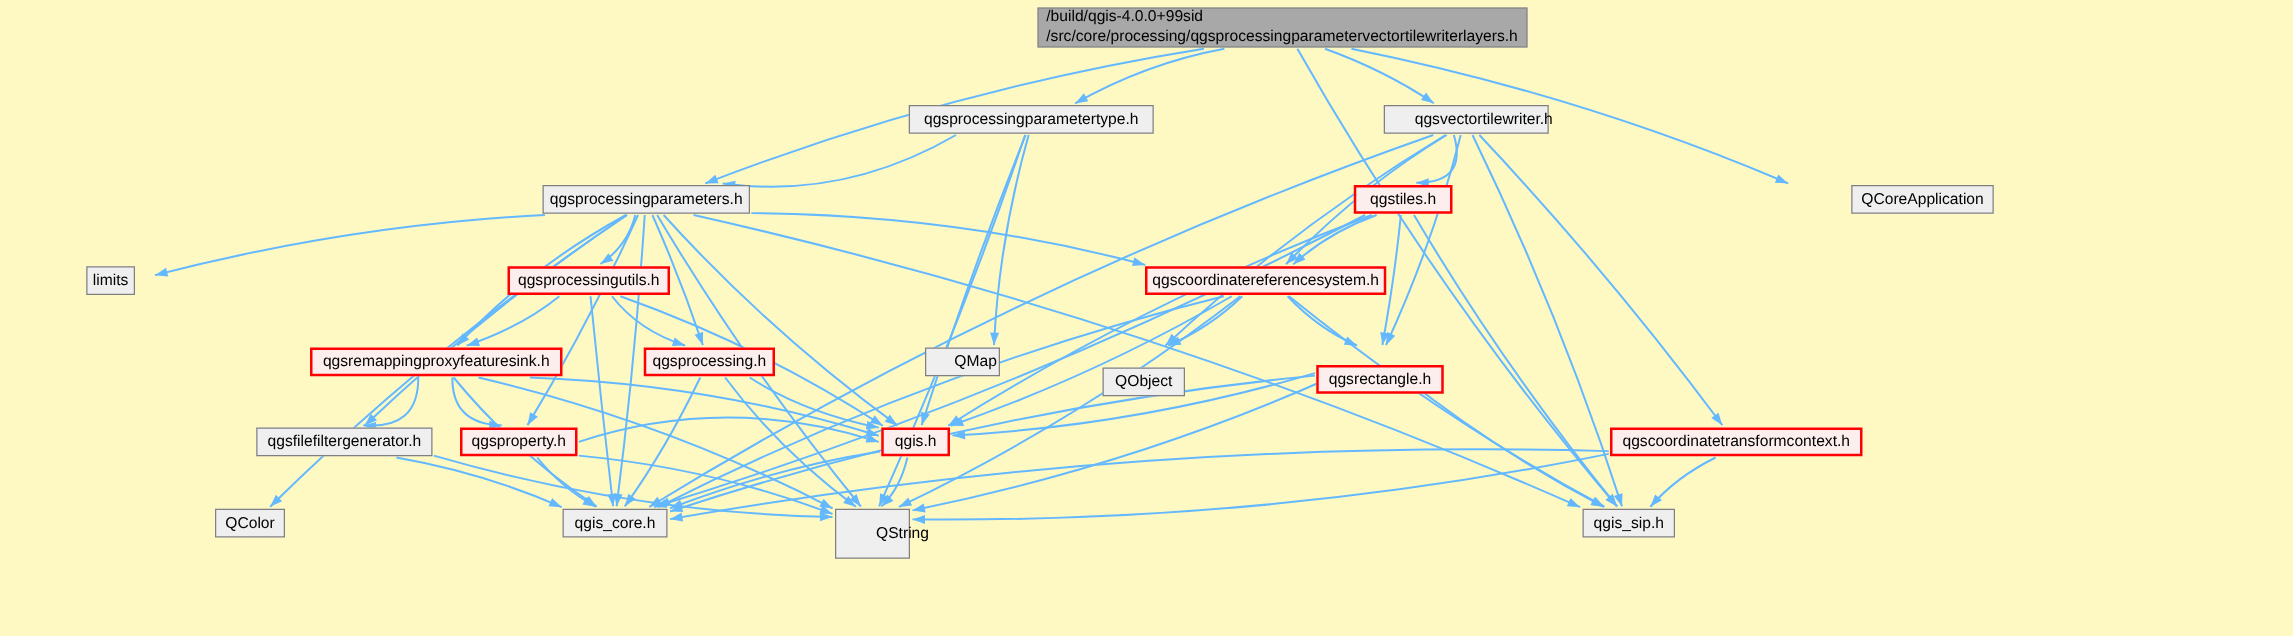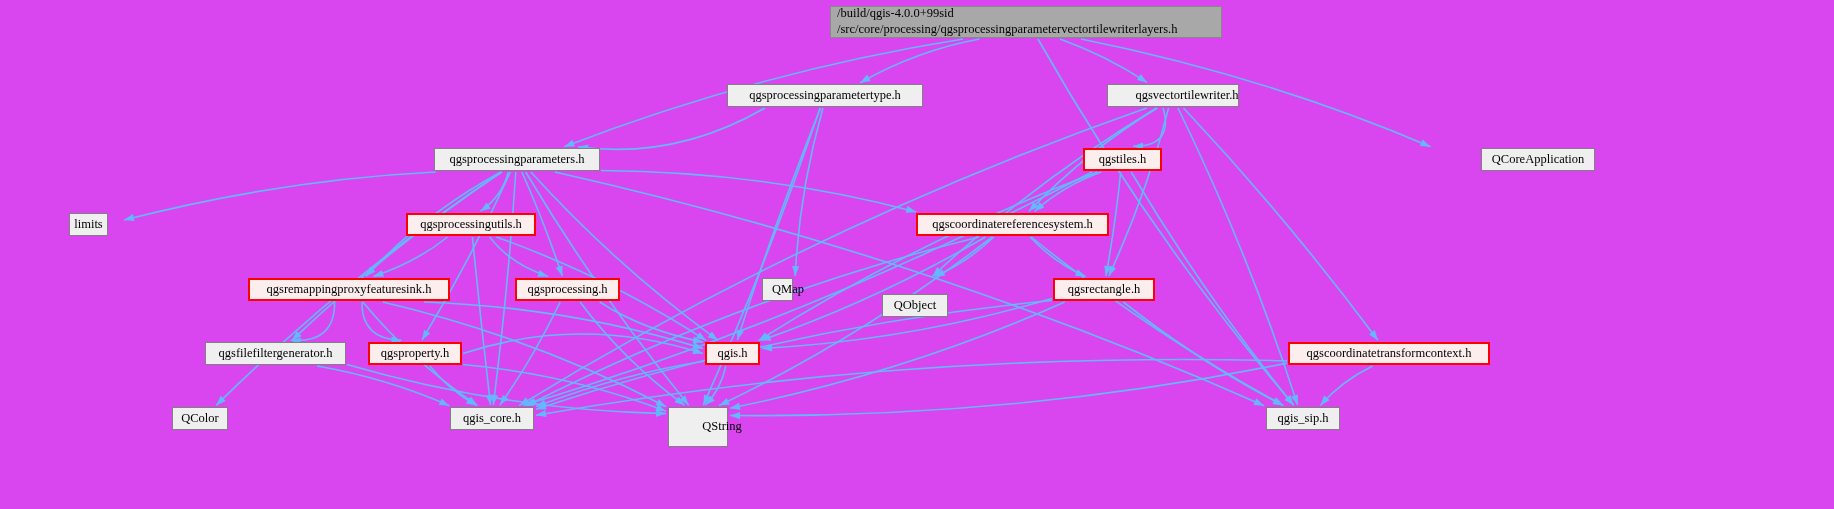--- a/index.html
+++ b/index.html
@@ -1,17 +1,17 @@
 <!DOCTYPE html>
 <html><head>
 <meta charset="utf-8">
 <style>
   html,body{margin:0;padding:0;background:#000;}
-  #stage{position:relative;width:1834px;height:509px;background:#d946ef;overflow:hidden;
-         font-family:Liberation Serif, serif;}
+  #stage{position:relative;width:1834px;height:509px;background:#fef9c3;overflow:hidden;
+         font-family:Liberation Sans, sans-serif;}
   #edges{position:absolute;left:0;top:0;width:1834px;height:509px;}
   .node{position:absolute;box-sizing:border-box;display:flex;align-items:center;
         justify-content:center;text-align:center;white-space:pre;line-height:1.25;
         font-size:12.5px;color:#000;letter-spacing:0px;}
   .node.gray{background:#a8a8a8;border:1px solid #888;}
   .node.white{background:#efefef;border:1px solid #808080;}
   .node.red{background:#fdeeee;border:2px solid #ff0000;}
   .node.multiline{flex-direction:column;align-items:flex-start;padding-left:6px;
                   justify-content:center;text-align:left;}
   .node.multiline span{display:block;}
@@ -155,23 +155,23 @@
   <div id="nodes">
       <div class="node gray multiline" style="left: 830px; top: 6px; width: 392px; height: 32px;"><span>/build/qgis-4.0.0+99sid</span><span>/src/core/processing/qgsprocessingparametervectortilewriterlayers.h</span></div>
       <div class="node white" style="left: 727px; top: 84px; width: 196px; height: 23px;"><span>qgsprocessingparametertype.h</span></div>
       <div class="node white" style="left: 1107px; top: 84px; width: 132px; height: 23px; padding-left: 28px;"><span>qgsvectortilewriter.h</span></div>
       <div class="node white" style="left: 1481px; top: 148px; width: 114px; height: 23px;"><span>QCoreApplication</span></div>
       <div class="node white" style="left: 434px; top: 148px; width: 166px; height: 23px;"><span>qgsprocessingparameters.h</span></div>
       <div class="node red" style="left: 1083px; top: 148px; width: 79px; height: 23px;"><span>qgstiles.h</span></div>
       <div class="node white" style="left: 69px; top: 213px; width: 39px; height: 23px;"><span>limits</span></div>
       <div class="node red" style="left: 406px; top: 213px; width: 130px; height: 23px;"><span>qgsprocessingutils.h</span></div>
       <div class="node red" style="left: 916px; top: 213px; width: 193px; height: 23px;"><span>qgscoordinatereferencesystem.h</span></div>
-      <div class="node white" style="left: 762px; top: 278px; width: 31px; height: 23px; padding-left: 21px;"><span>QMap</span></div>
+      <div class="node white" style="left: 740px; top: 278px; width: 60px; height: 23px; padding-left: 21px;"><span>QMap</span></div>
       <div class="node white" style="left: 882px; top: 278px; width: 66px; height: 23px; margin-top: 16px;"><span>QObject</span></div>
-      <div class="node red" style="left: 1053px; top: 278px; width: 102px; height: 23px;"><span>qgsrectangle.h</span></div>
+      <div class="node red" style="left: 1053px; top: 292px; width: 102px; height: 23px;"><span>qgsrectangle.h</span></div>
       <div class="node red" style="left: 248px; top: 278px; width: 202px; height: 23px;"><span>qgsremappingproxyfeaturesink.h</span></div>
       <div class="node red" style="left: 515px; top: 278px; width: 105px; height: 23px;"><span>qgsprocessing.h</span></div>
       <div class="node white" style="left: 205px; top: 342px; width: 141px; height: 23px;"><span>qgsfilefiltergenerator.h</span></div>
       <div class="node red" style="left: 368px; top: 342px; width: 94px; height: 23px;"><span>qgsproperty.h</span></div>
       <div class="node red" style="left: 705px; top: 342px; width: 55px; height: 23px;"><span>qgis.h</span></div>
       <div class="node red" style="left: 1288px; top: 342px; width: 202px; height: 23px;"><span>qgscoordinatetransformcontext.h</span></div>
       <div class="node white" style="left: 172px; top: 407px; width: 56px; height: 23px;"><span>QColor</span></div>
       <div class="node white" style="left: 450px; top: 407px; width: 84px; height: 23px;"><span>qgis_core.h</span></div>
       <div class="node white" style="left: 668px; top: 407px; width: 60px; height: 40px; padding-left: 48px;"><span>QString</span></div>
       <div class="node white" style="left: 1266px; top: 407px; width: 74px; height: 23px;"><span>qgis_sip.h</span></div>

